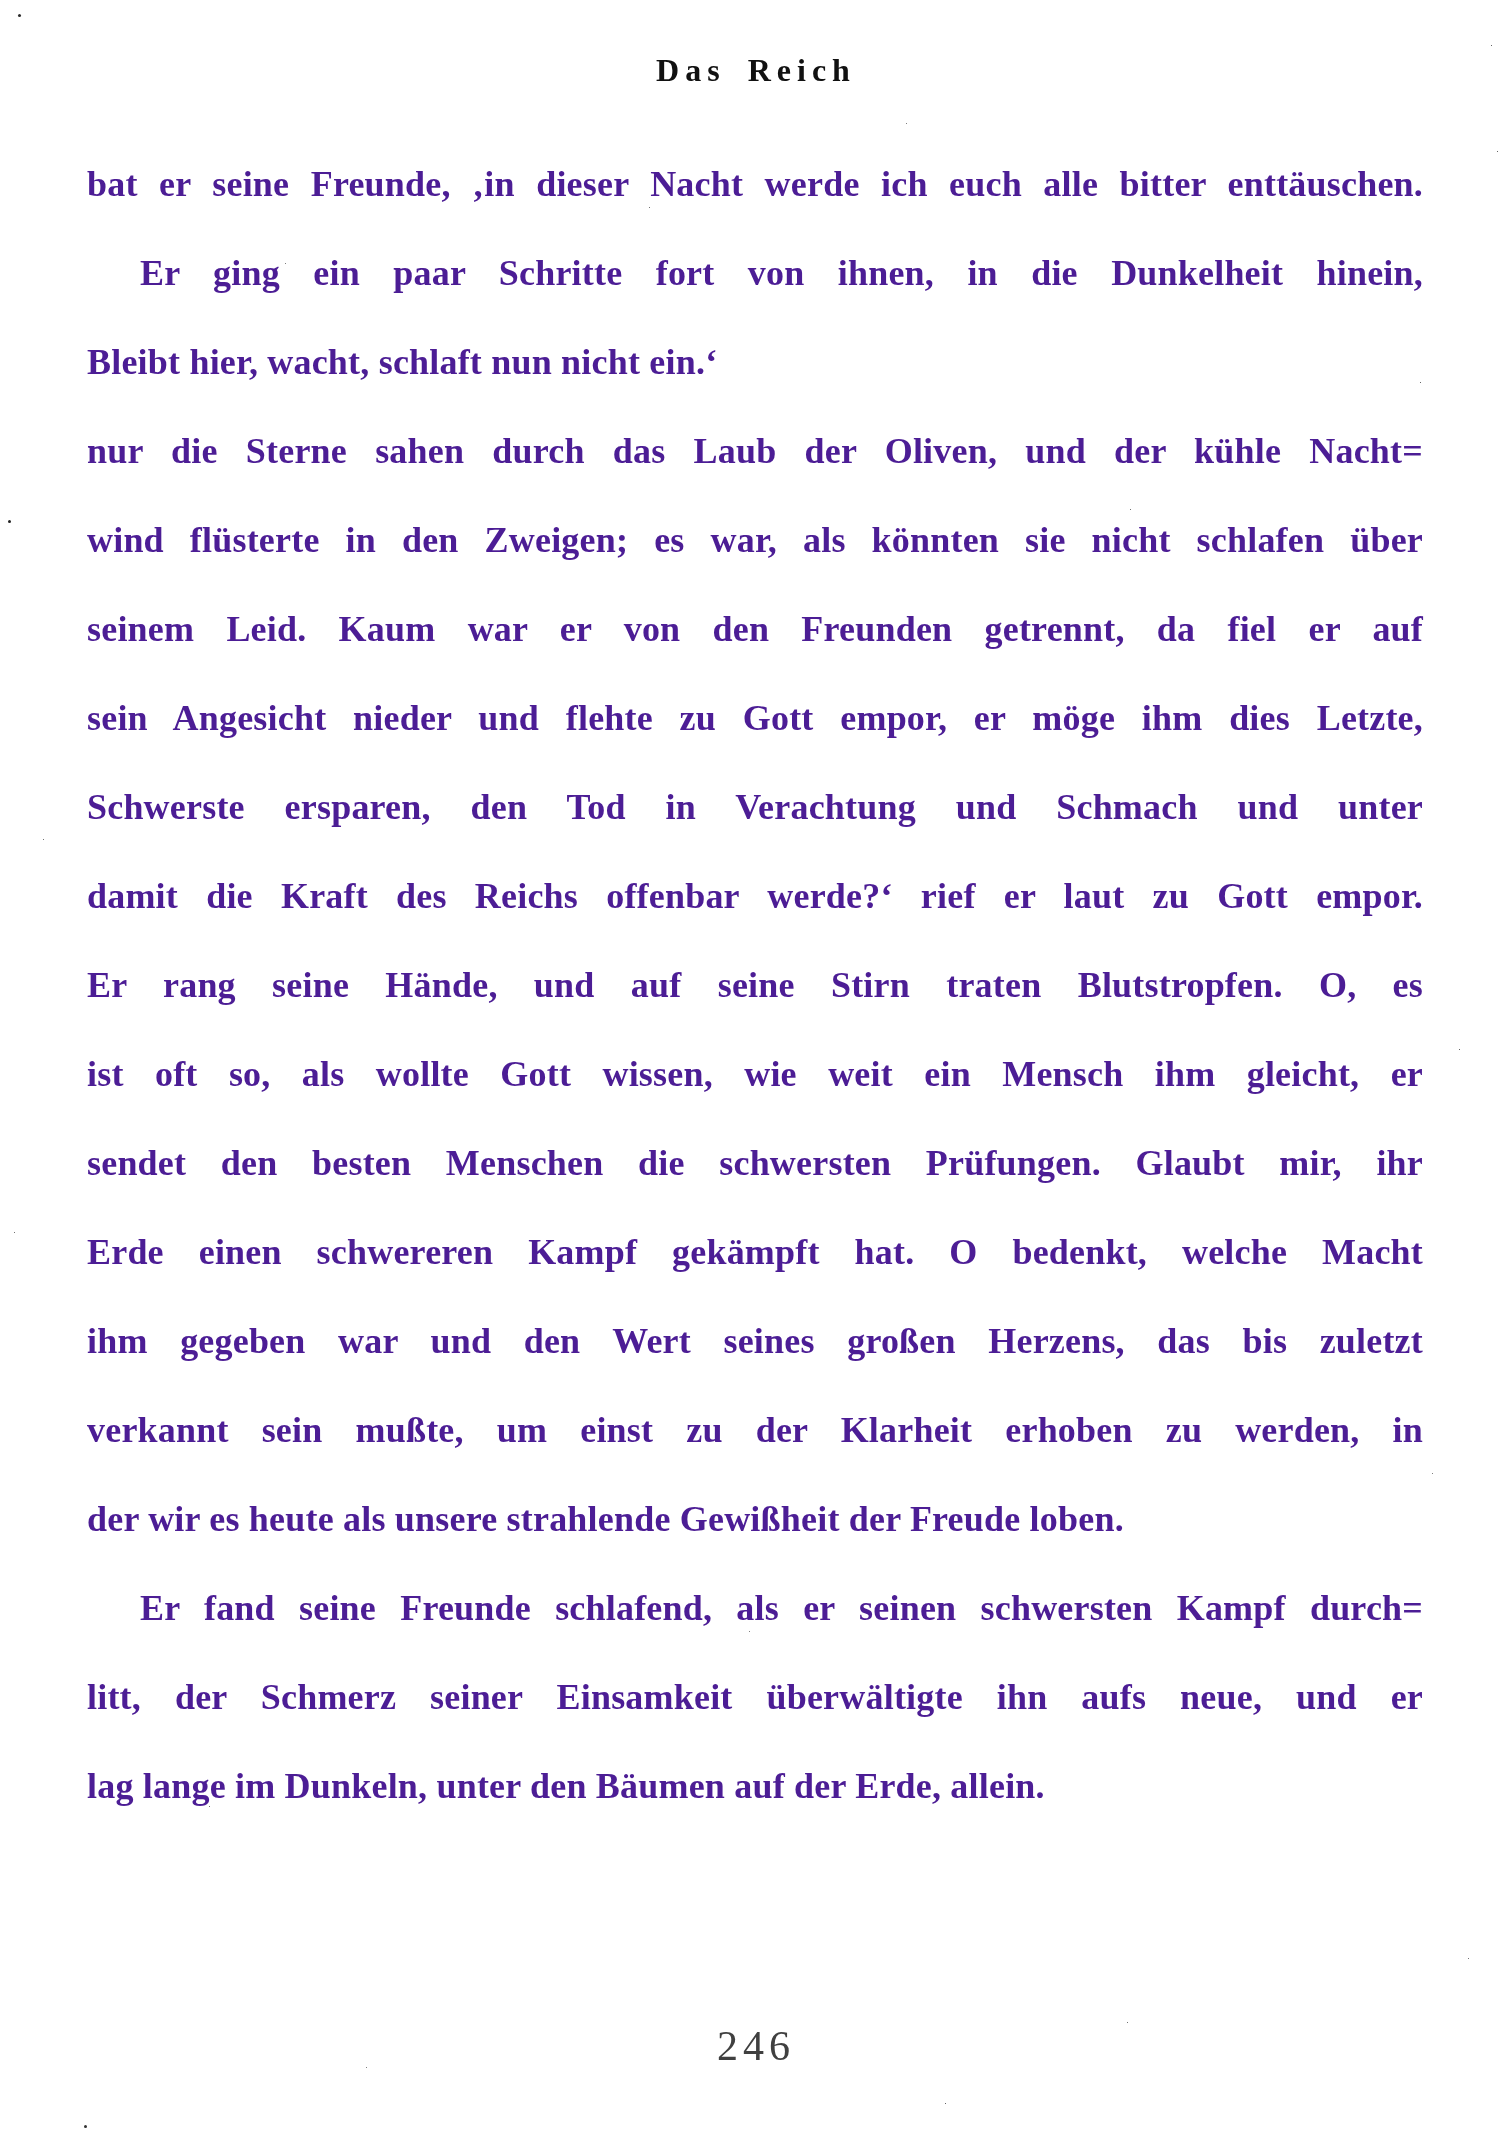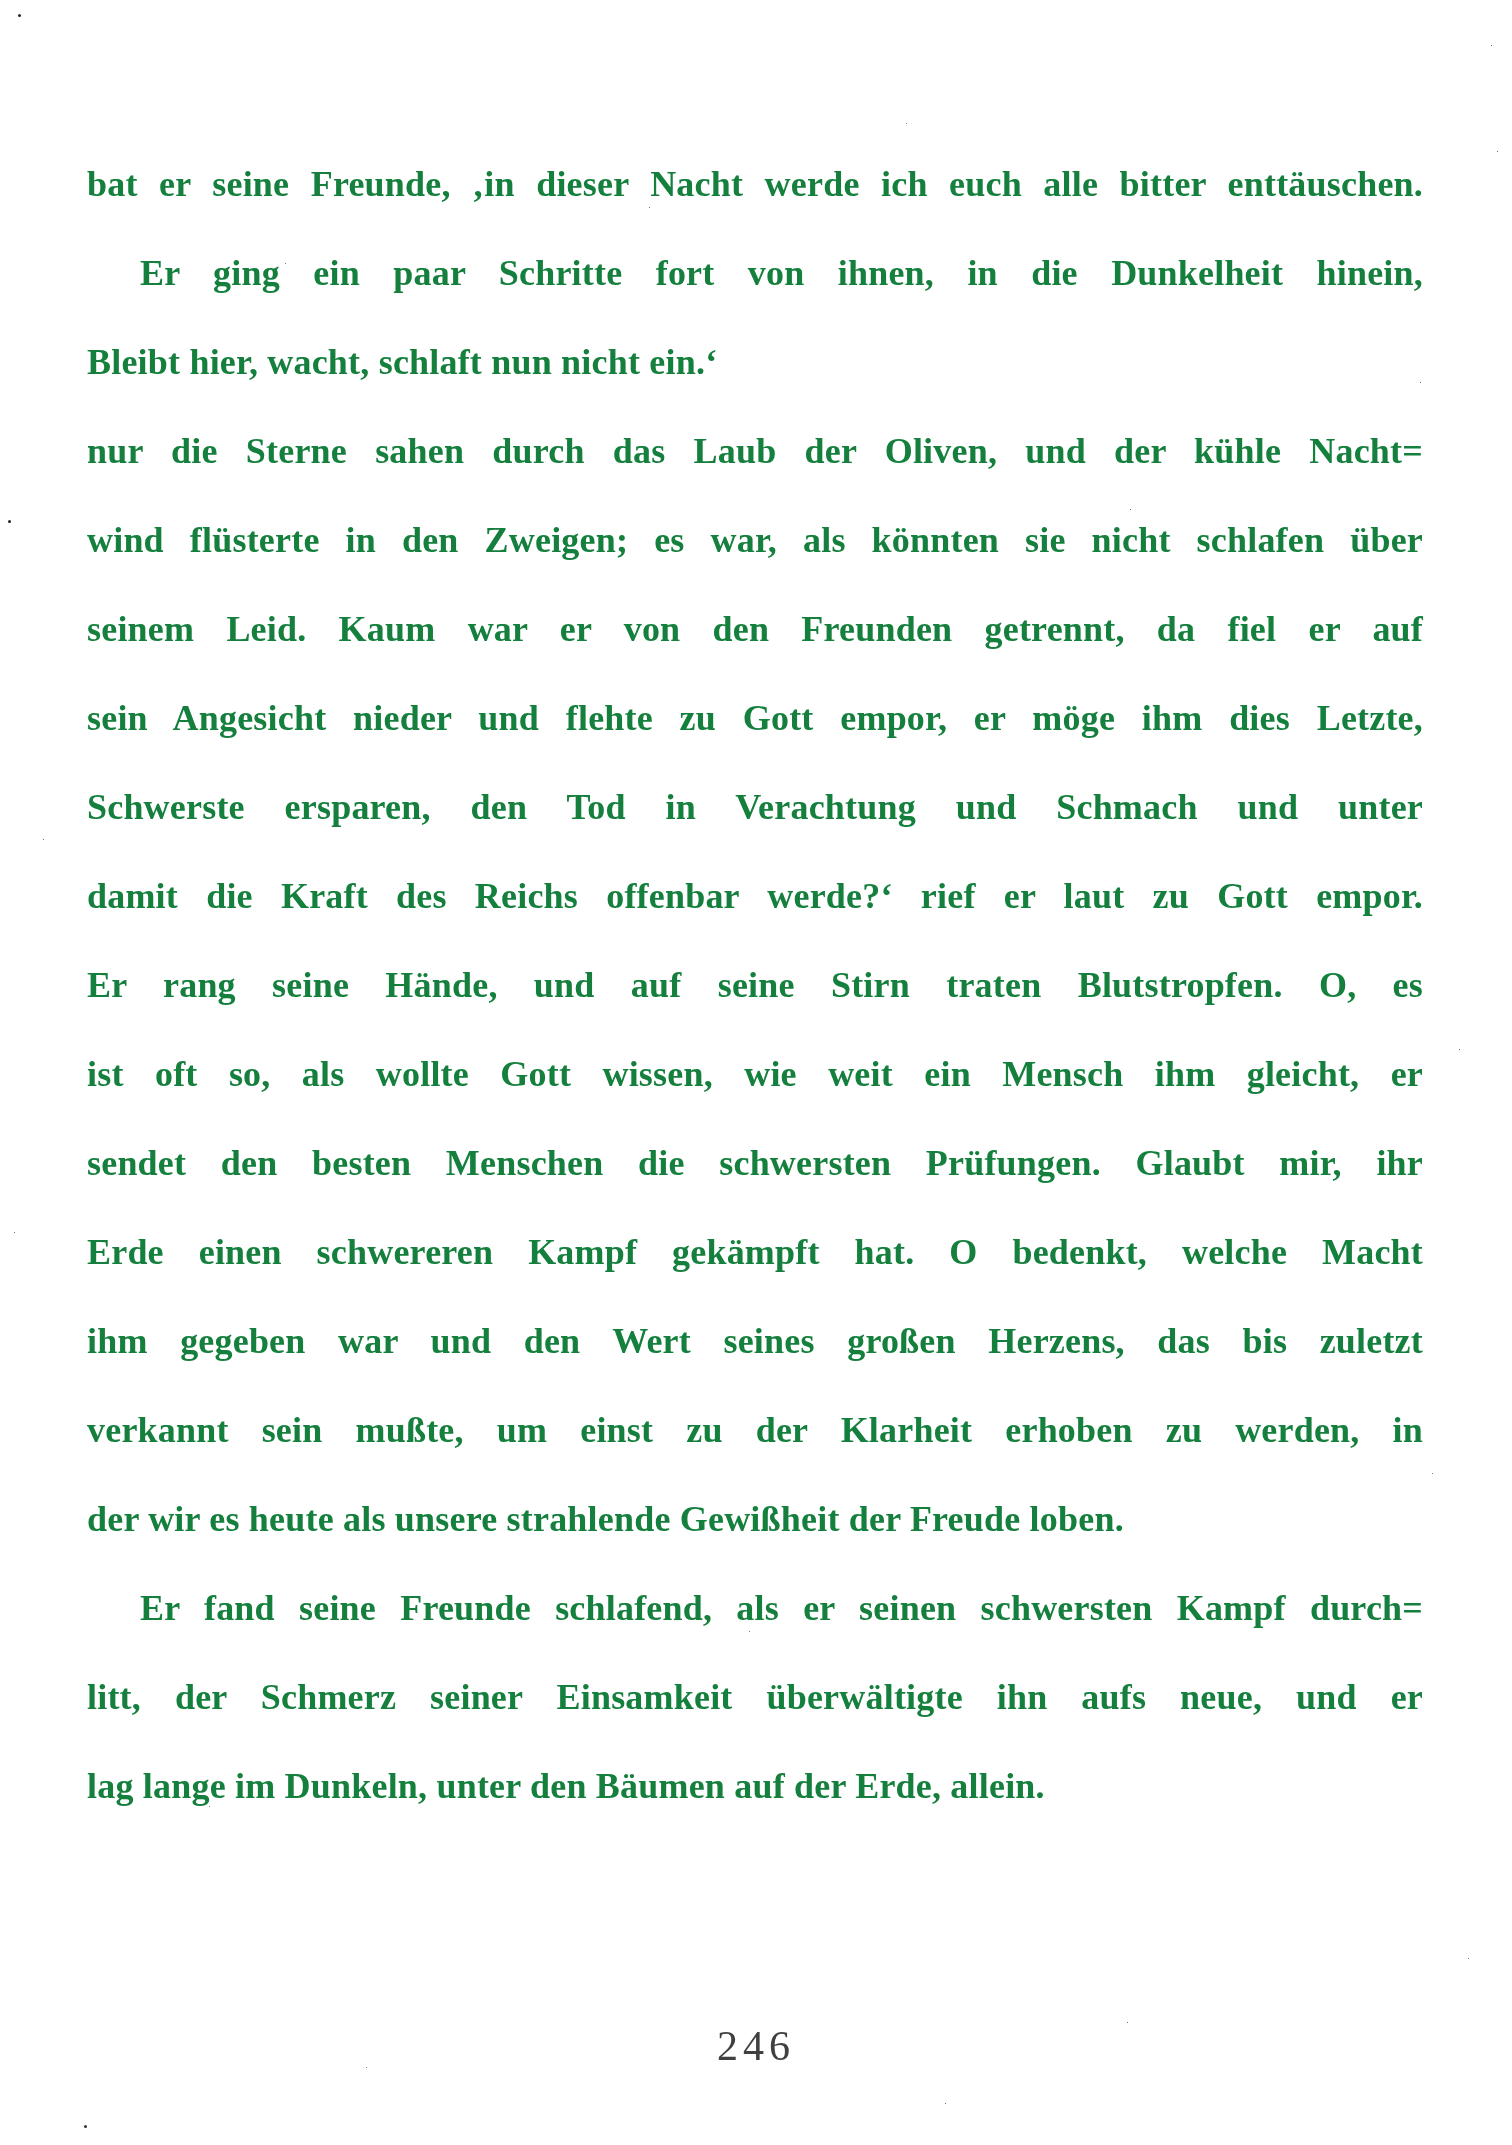--- a/index.html
+++ b/index.html
@@ -28,21 +28,21 @@
     position: absolute;
     top: 140px;
     left: 87px;
     width: 1336px;
   }
   .line {
     height: 89px;
     line-height: 89px;
     font-size: 36px;
     font-weight: bold;
-    color: #15803d;
+    color: #4c1d95;
     text-align: left;
     white-space: normal;
     letter-spacing: 0.2px;
   }
   .line.just {
     text-align: justify;
     text-align-last: justify;
   }
   .line.indent { text-indent: 53px; }
   .folio {
@@ -84,20 +84,21 @@
       944px 2102px 0 -1px #333,
       1467px 1957px 0 -1px #444,
       84px 2125px 0 0 #333;
   }
 </style>
 </head>
 <body>
 
 <div class="page">
   <div class="speckles"></div>
+  <div class="running-head">Das Reich</div>
   <div class="text-block">
       <div class="line just">bat er seine Freunde, ‚in dieser Nacht werde ich euch alle bitter enttäuschen.</div>
       <div class="line just indent">Er ging ein paar Schritte fort von ihnen, in die Dunkelheit hinein,</div>
       <div class="line">Bleibt hier, wacht, schlaft nun nicht ein.‘</div>
       <div class="line just">nur die Sterne sahen durch das Laub der Oliven, und der kühle Nacht=</div>
       <div class="line just">wind flüsterte in den Zweigen; es war, als könnten sie nicht schlafen über</div>
       <div class="line just">seinem Leid.  Kaum war er von den Freunden getrennt, da fiel er auf</div>
       <div class="line just">sein Angesicht nieder und flehte zu Gott empor, er möge ihm dies Letzte,</div>
       <div class="line just">Schwerste ersparen,  den Tod in Verachtung und Schmach und unter</div>
       <div class="line just">damit die Kraft des Reichs offenbar werde?‘ rief er laut zu Gott empor.</div>

